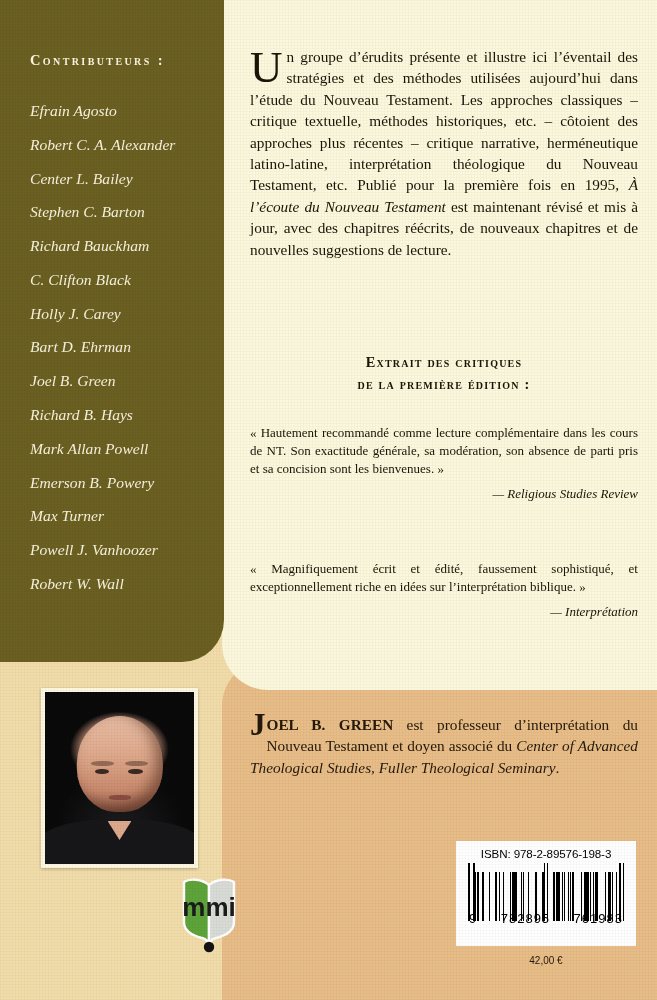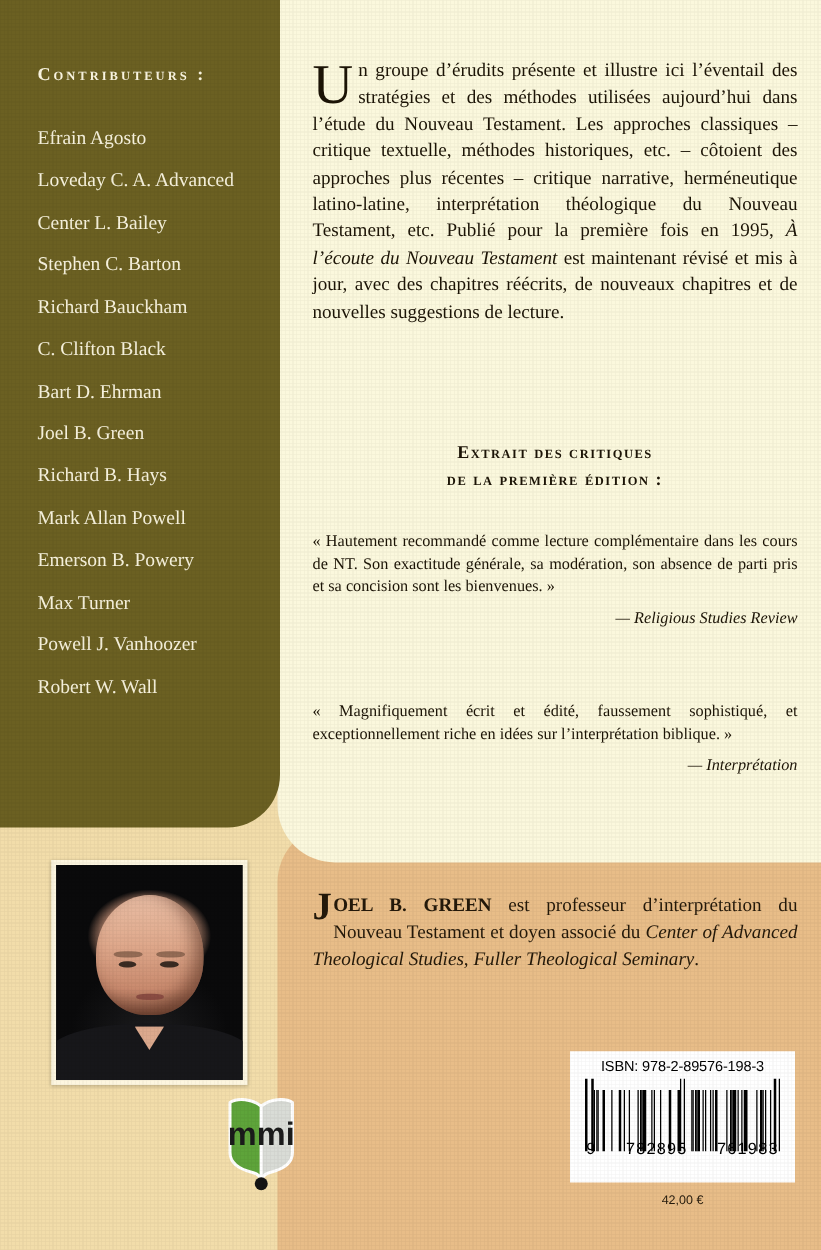--- a/index.html
+++ b/index.html
@@ -86,20 +86,21 @@
     margin-bottom: 34px;
     color: #fbf6e2;
     white-space: nowrap;
   }
   .contrib-list {
     list-style: none;
     margin: 0;
     padding: 0;
   }
   .contrib-list li {
+    font-style: italic;
     font-size: 15.6px;
     line-height: 1.0;
     margin-bottom: 18.2px;
     color: #f7f2dd;
     white-space: nowrap;
   }
 
   
   .blurb {
     position: absolute;
@@ -303,25 +304,26 @@
 
   <div class="bg-beige"></div>
   <div class="bg-tan"></div>
   <div class="bg-cream"></div>
   <div class="bg-olive"></div>
 
   <div class="sidebar">
     <div class="contrib-heading">Contributeurs :</div>
     <ul class="contrib-list">
       <li>Efrain Agosto</li>
-      <li>Loveday C. A. Advanced</li>
+      <li>Robert C. A. Alexander</li>
       <li>Center L. Bailey</li>
       <li>Stephen C. Barton</li>
       <li>Richard Bauckham</li>
       <li>C. Clifton Black</li>
+      <li>Holly J. Carey</li>
       <li>Bart D. Ehrman</li>
       <li>Joel B. Green</li>
       <li>Richard B. Hays</li>
       <li>Mark Allan Powell</li>
       <li>Emerson B. Powery</li>
       <li>Max Turner</li>
       <li>Powell J. Vanhoozer</li>
       <li>Robert W. Wall</li>
     </ul>
   </div>

